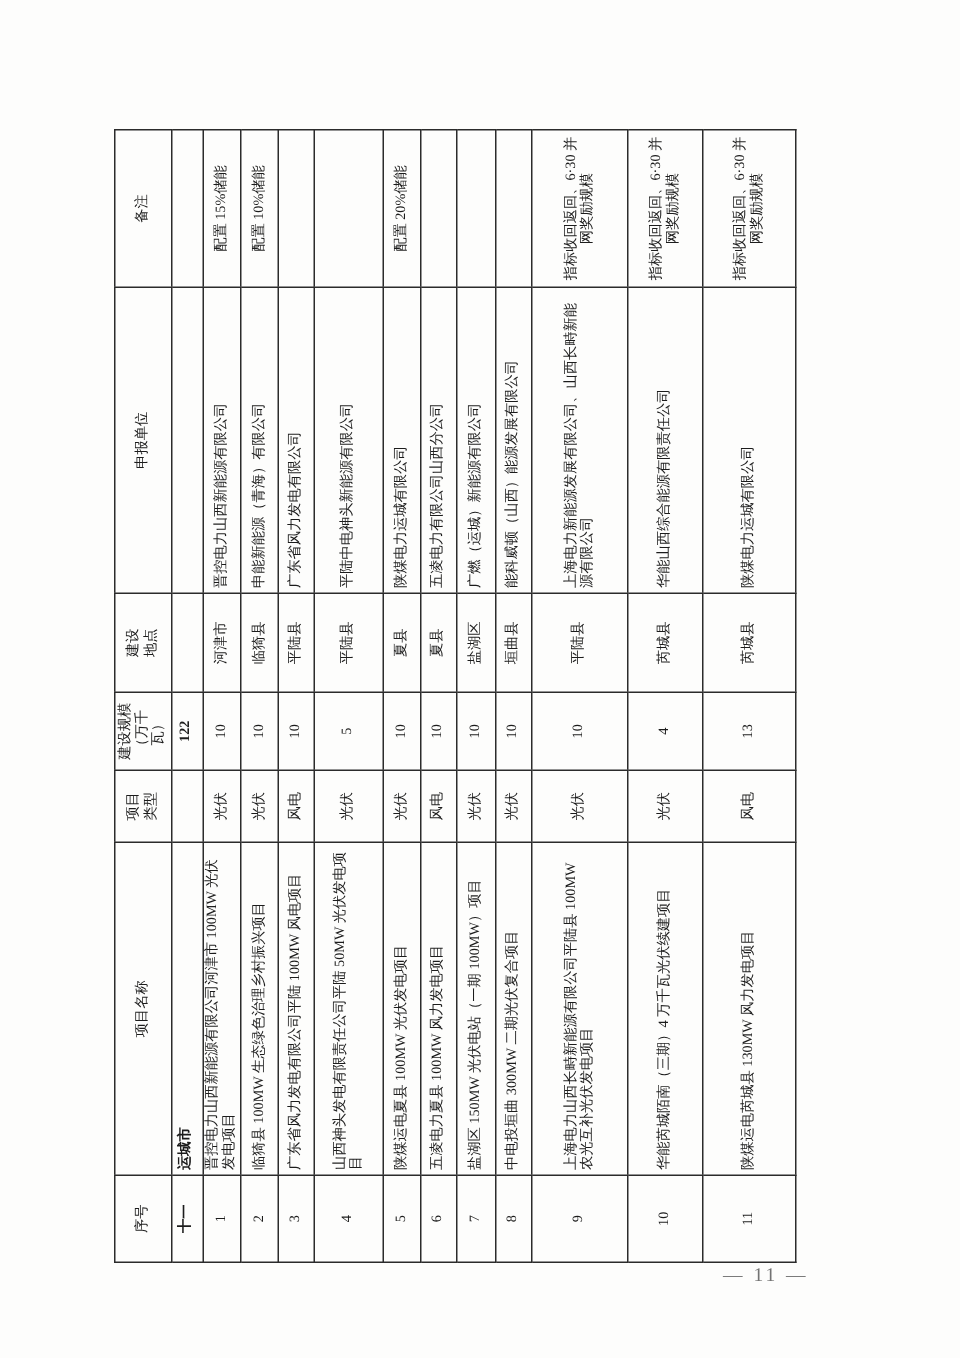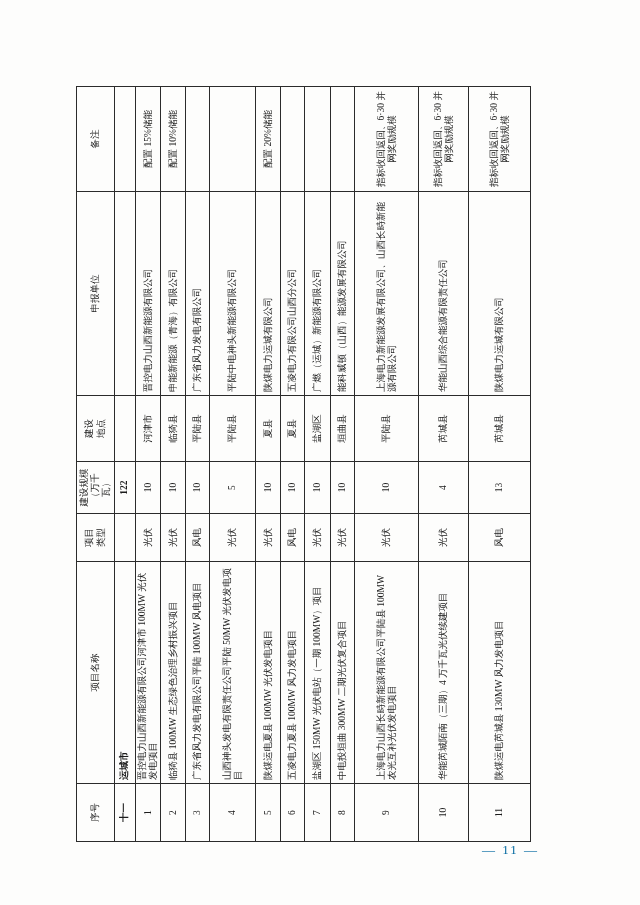--- a/index.html
+++ b/index.html
@@ -35,21 +35,21 @@
   .c-no{text-align:center;font-size:10px;}
   .c-name{text-align:left;}
   .c-type{text-align:center;}
   .c-scale{text-align:center;font-size:10px;}
   .c-loc{text-align:center;}
   .c-unit{text-align:left;}
   .c-rem{text-align:center;font-size:8.8px;line-height:1.3;}
   tr.section td{font-weight:bold;}
   .pagenum{
     position:absolute;left:482px;top:842px;
-    font-size:13px;letter-spacing:2px;color:#0369a1;
+    font-size:13px;letter-spacing:2px;color:#737373;
     font-family:"Liberation Serif","DejaVu Serif",serif;
   }
 </style>
 </head>
 <body>
 
 <div class="page">
 
   <div class="rotated-wrap">
     <table class="doc">

